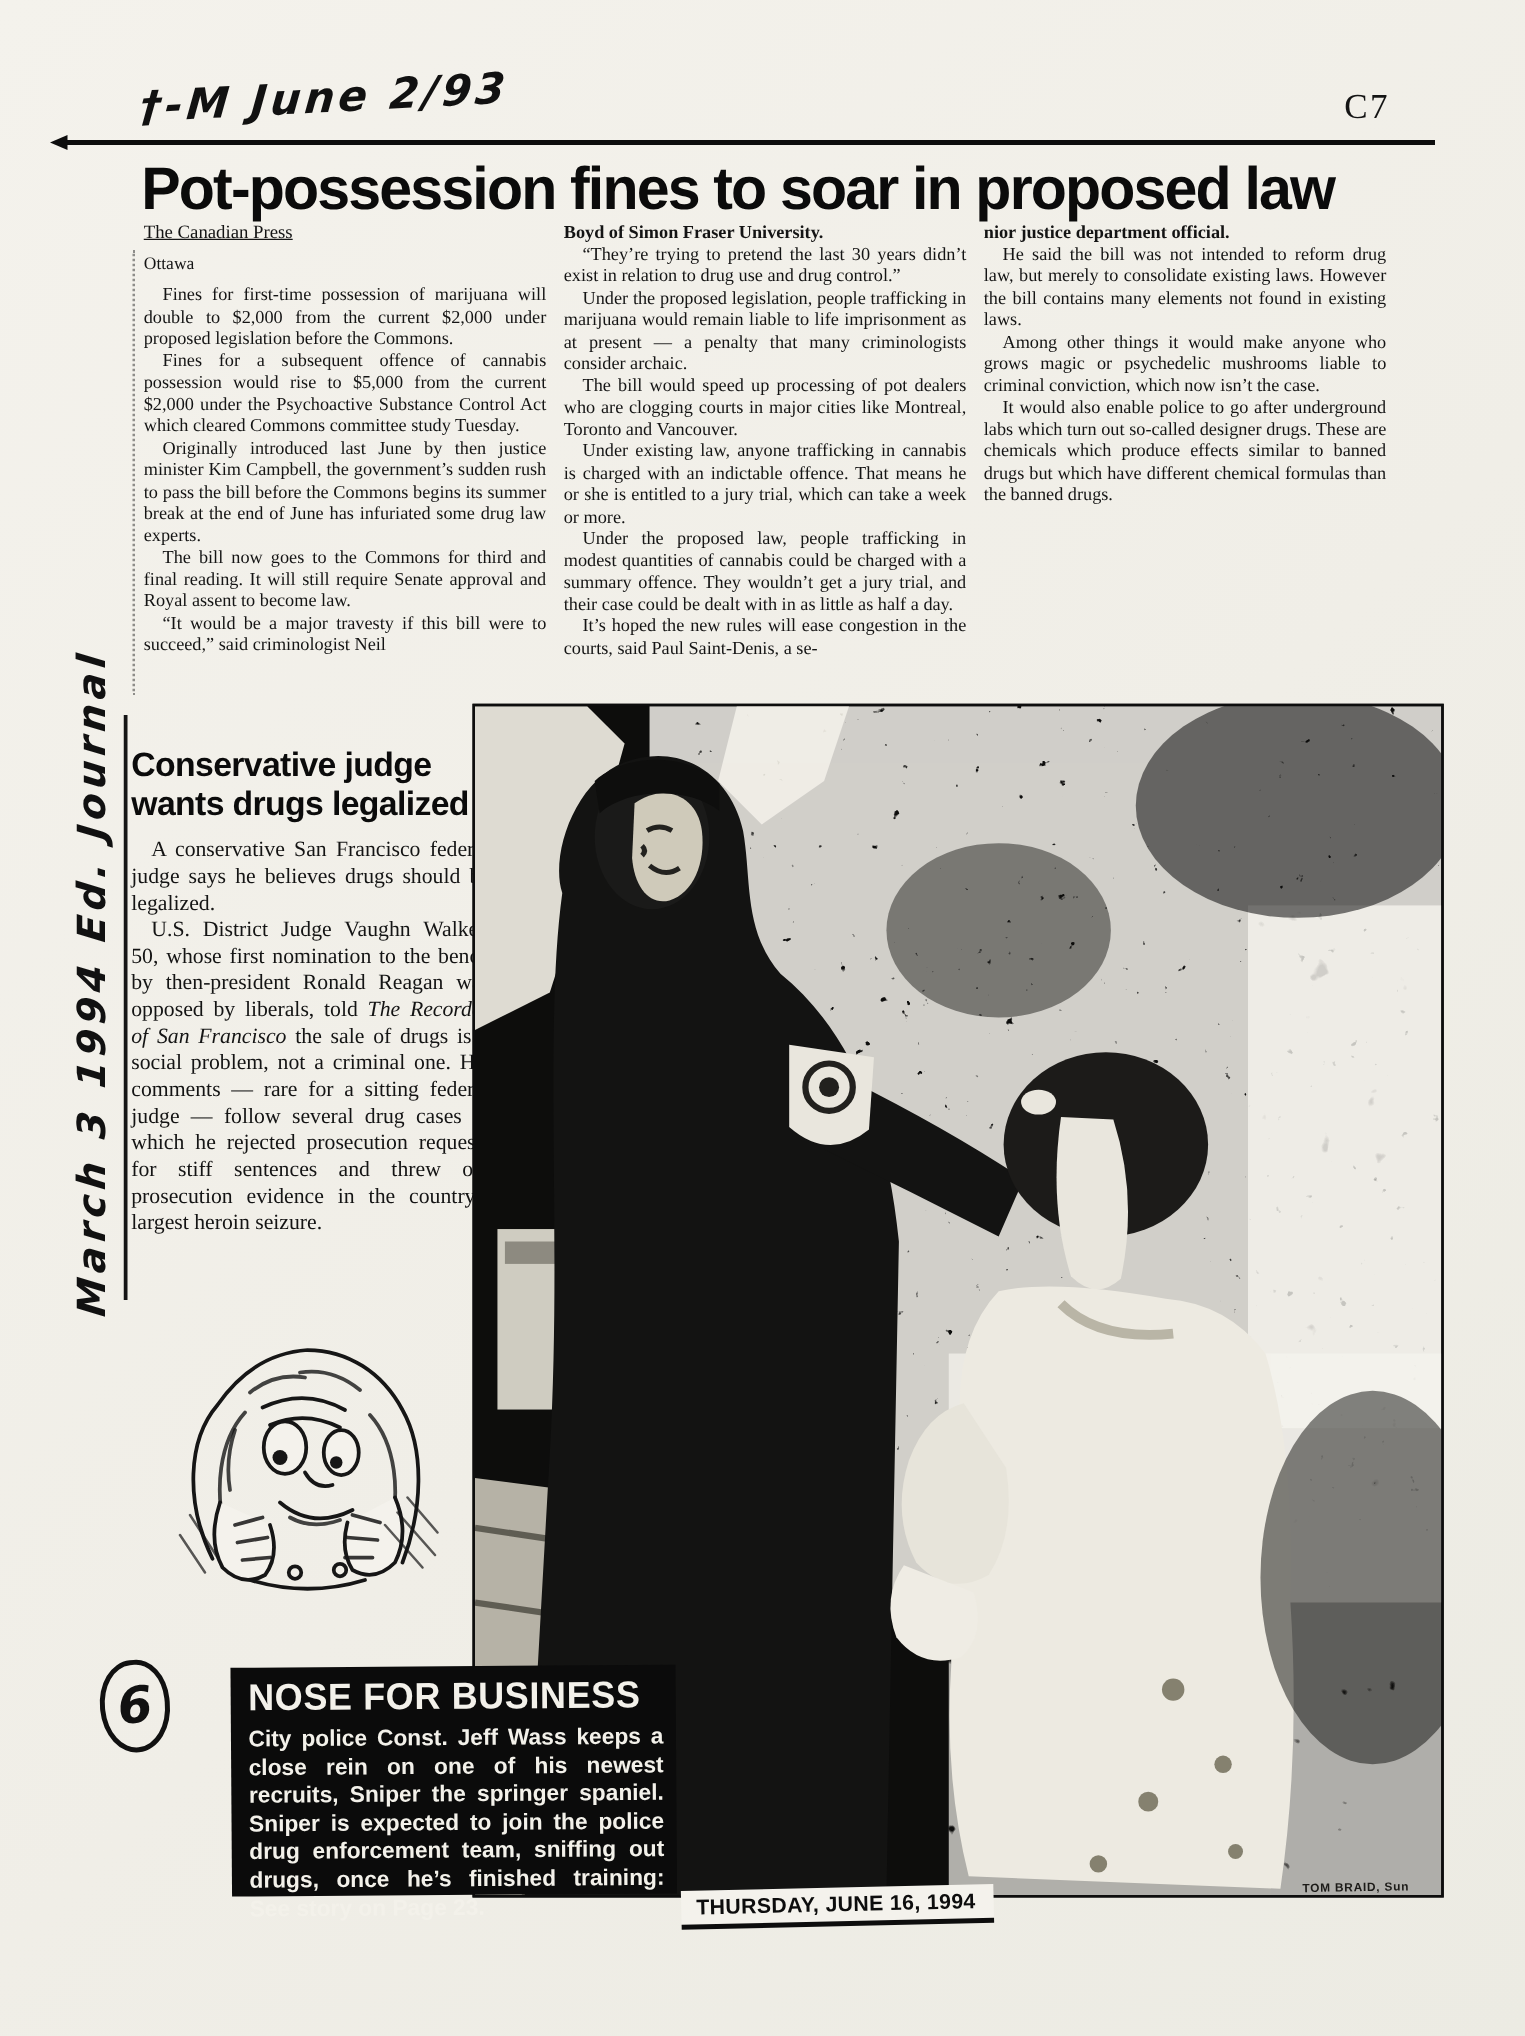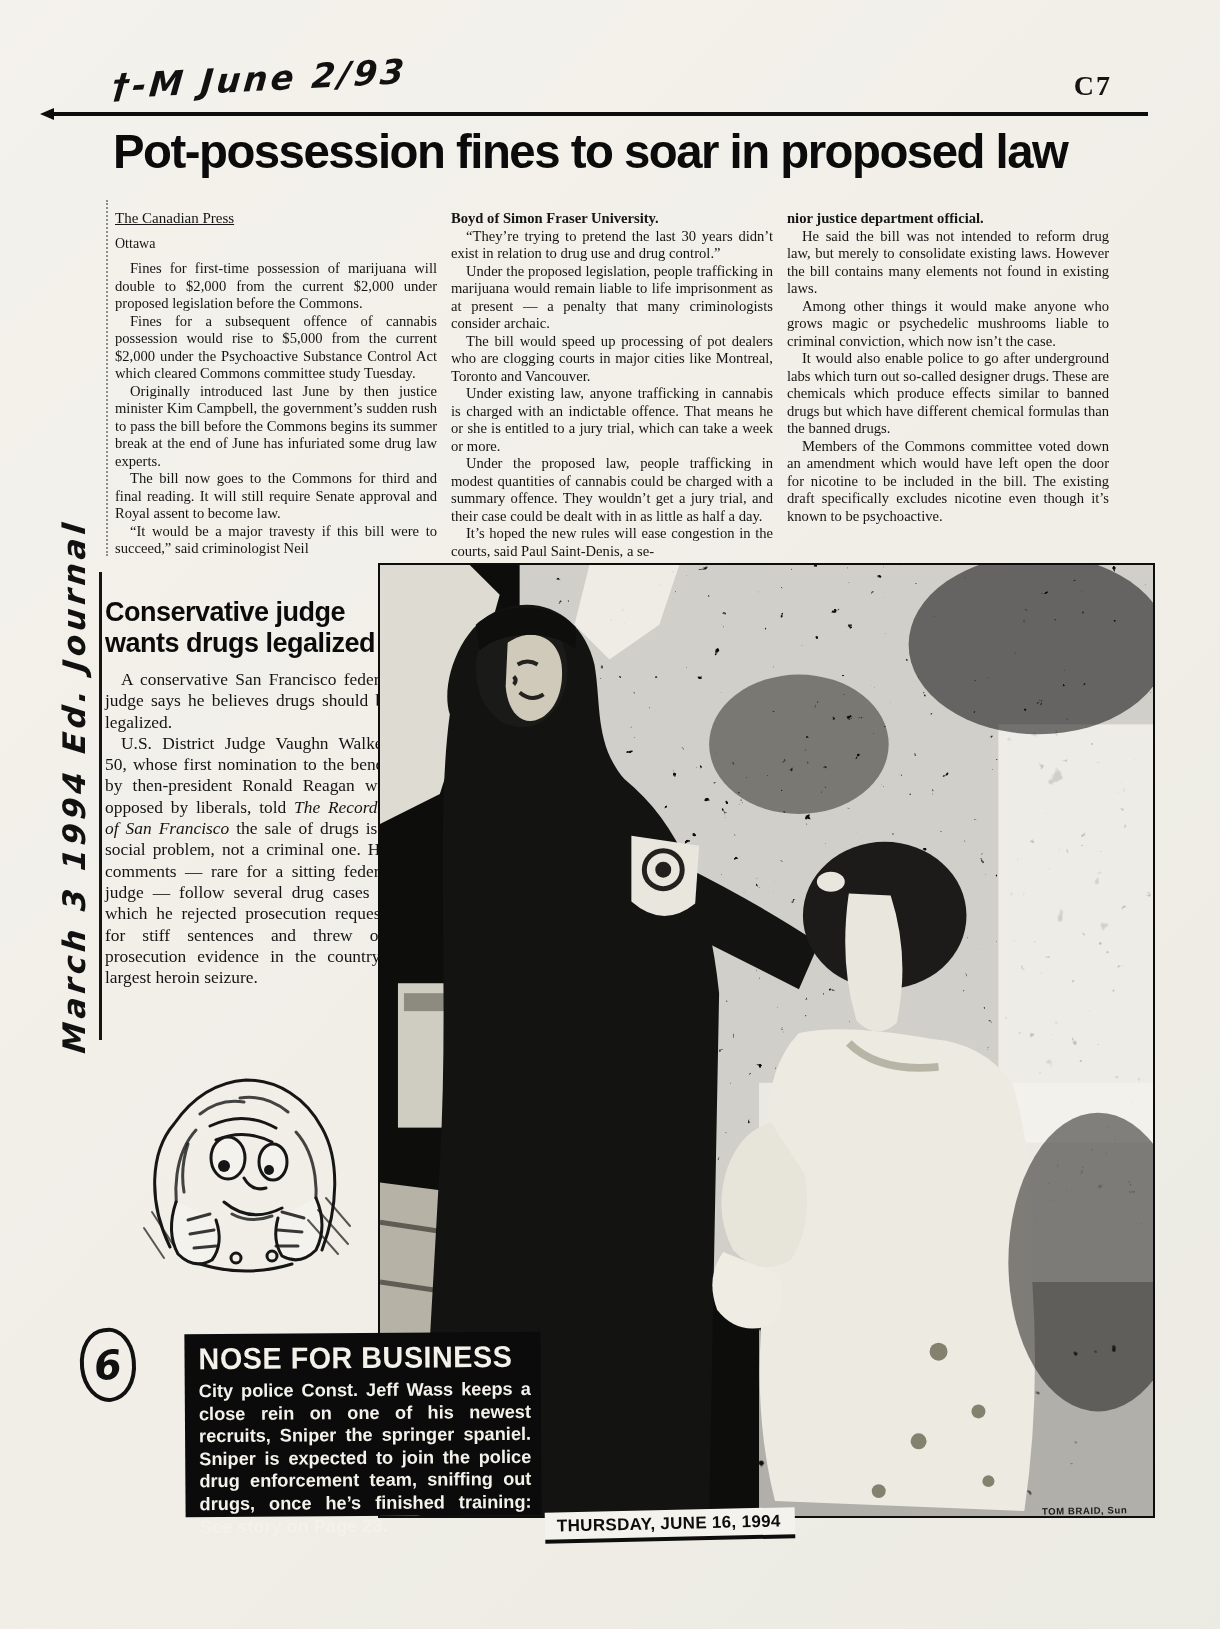--- a/index.html
+++ b/index.html
@@ -10,35 +10,35 @@
   }
   
   .hand-top{
     position:absolute;left:112px;top:58px;width:320px;
     font-family:"DejaVu Sans",sans-serif;font-style:italic;font-weight:bold;
     font-size:34px;letter-spacing:3px;transform:rotate(-3deg) skewX(-8deg);
     color:#111;
   }
   .page-no{
     position:absolute;right:108px;top:70px;
-    font-family:"Liberation Serif",serif;font-weight:bold;font-size:28px;letter-spacing:2px;
+    font-family:"Liberation Serif",serif;font-weight:normal;font-size:28px;letter-spacing:2px;
   }
   .top-rule{position:absolute;left:46px;top:112px;width:1102px;height:4px;background:#0d0d0d;}
   .top-rule-arrow{
     position:absolute;left:40px;top:108px;width:0;height:0;
     border-top:6px solid transparent;border-bottom:6px solid transparent;border-right:14px solid #0d0d0d;
   }
   
   .headline{
     position:absolute;left:113px;top:124px;width:1040px;
     font-family:"Liberation Sans",sans-serif;font-weight:bold;font-size:48px;
     letter-spacing:-1.5px;transform:scaleX(.985);transform-origin:left top;color:#0b0b0b;
   }
   
-  .cols{position:absolute;left:115px;top:210px;width:995px;display:flex;gap:14px;}
+  .cols{position:absolute;left:115px;top:178px;width:995px;display:flex;gap:14px;}
   .col{width:322px;font-size:14.6px;line-height:17.5px;text-align:justify;}
   .byline{font-size:15px;text-decoration:underline;margin-bottom:7px;}
   .dateline{font-size:14px;margin-bottom:8px;}
   .col p{margin:0;text-indent:15px;}
   .col p.noindent{text-indent:0;font-weight:bold;}
   .col1-dots{position:absolute;left:106px;top:200px;height:356px;border-left:2px dotted rgba(20,20,20,.45);}
   
   .art2{position:absolute;left:105px;top:576px;width:287px;margin-top:21px;}
   .art2 h2{
     margin:0 0 10px 0;font-family:"Liberation Sans",sans-serif;font-weight:bold;
@@ -123,21 +123,20 @@
       <p>The bill would speed up processing of pot dealers who are clogging courts in major cities like Montreal, Toronto and Vancouver.</p>
       <p>Under existing law, anyone trafficking in cannabis is charged with an indictable offence. That means he or she is entitled to a jury trial, which can take a week or more.</p>
       <p>Under the proposed law, people trafficking in modest quantities of cannabis could be charged with a summary offence. They wouldn’t get a jury trial, and their case could be dealt with in as little as half a day.</p>
       <p>It’s hoped the new rules will ease congestion in the courts, said Paul Saint-Denis, a se-</p>
     </div>
     <div class="col">
       <p class="noindent">nior justice department official.</p>
       <p>He said the bill was not intended to reform drug law, but merely to consolidate existing laws. However the bill contains many elements not found in existing laws.</p>
       <p>Among other things it would make anyone who grows magic or psychedelic mushrooms liable to criminal conviction, which now isn’t the case.</p>
       <p>It would also enable police to go after underground labs which turn out so-called designer drugs. These are chemicals which produce effects similar to banned drugs but which have different chemical formulas than the banned drugs.</p>
-      <p>Members of the Commons committee voted down an amendment which would have left open the door for nicotine to be included in the bill. The existing draft specifically excludes nicotine even though it’s known to be psychoactive.</p>
     </div>
   </div>
 
   <div class="hand-side-line"></div>
   <div class="hand-side">March 3 1994  Ed. Journal</div>
 
   <div class="art2">
     <h2>
       <span style="display:block">Conservative judge</span>
       <span style="display:block">wants drugs legalized</span>

